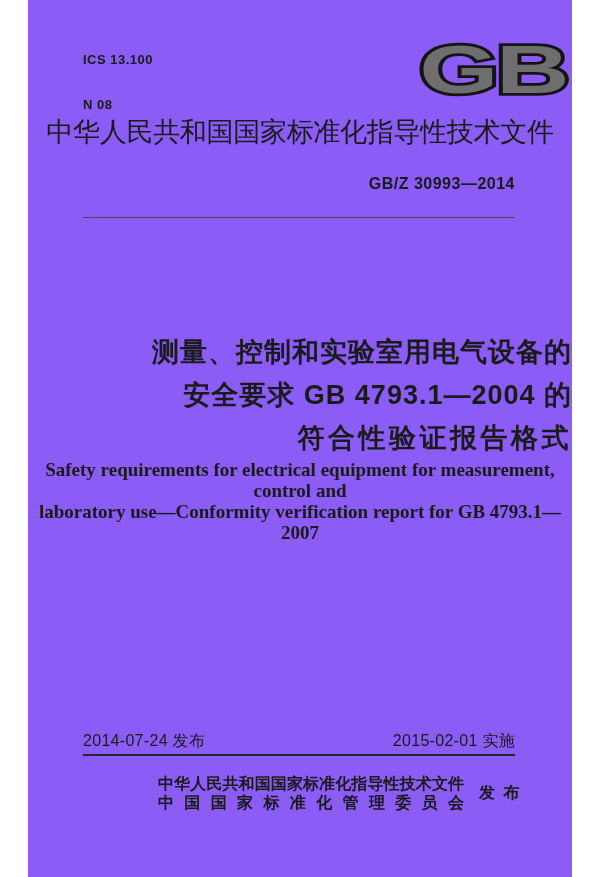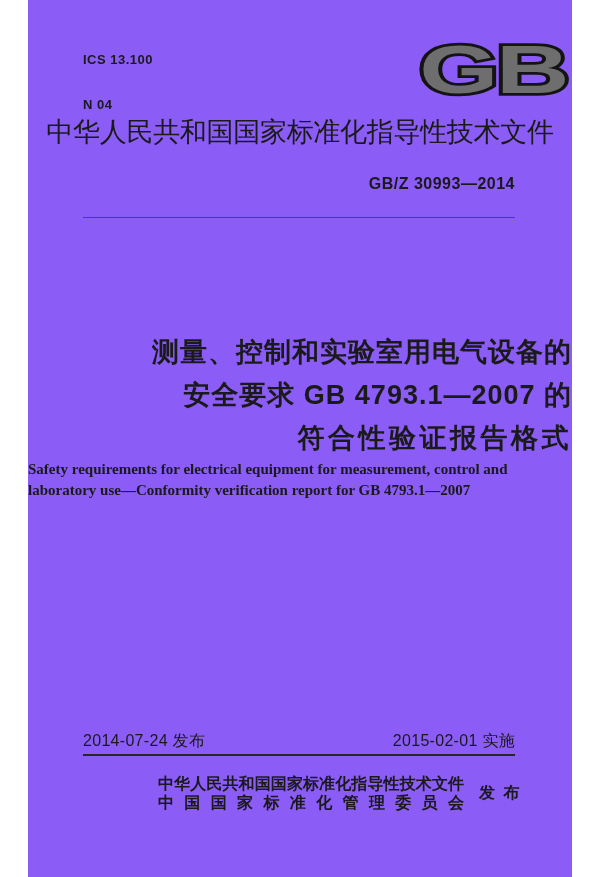--- a/index.html
+++ b/index.html
@@ -35,23 +35,23 @@
     background:#4a4a4a;
   }
   .title-block{
     position:absolute;left:0;top:331px;width:100%;
     text-align:right;font-weight:bold;font-size:27px;line-height:43px;
     letter-spacing:1px;
   }
   .title-line-3{letter-spacing:3.5px;}
   .en-title{
     position:absolute;left:0;top:459px;width:100%;
-    text-align:left;
+    text-align:center;
     font-family:"Liberation Serif",serif;
-    font-weight:bold;font-size:15px;line-height:21px;
+    font-weight:bold;font-size:19px;line-height:21px;
   }
   .dates-row{
     position:absolute;left:55px;right:57px;top:731px;
     display:flex;justify-content:space-between;
     font-size:16px;font-weight:normal;letter-spacing:.3px;
   }
   .rule-bottom{
     position:absolute;left:55px;right:57px;top:754px;height:2px;
     background:#262626;
   }
@@ -74,40 +74,40 @@
     white-space:pre;
   }
 </style>
 </head>
 <body>
 
 <div class="page">
 
   <div class="ics-block">
     <div>ICS 13.100</div>
-    <div>N 04</div>
+    <div>N 08</div>
   </div>
 
   <div class="gb-logo">
     <svg viewBox="0 0 163 64" width="164" height="65">
       <g transform="scale(1.15,0.78)">
         <text x="1" y="77" font-family="'Liberation Sans',sans-serif" font-weight="bold" font-size="88" letter-spacing="-2" fill="#6e6e6e" stroke="#141414" stroke-width="7" paint-order="stroke">GB</text>
       </g>
     </svg>
   </div>
 
   <div class="doc-type">中华人民共和国国家标准化指导性技术文件</div>
 
   <div class="std-number">GB/Z 30993—2014</div>
 
   <div class="rule-top"></div>
 
   <div class="title-block">
     <div class="title-line">测量、控制和实验室用电气设备的</div>
-    <div class="title-line">安全要求 GB 4793.1—2007 的</div>
+    <div class="title-line">安全要求 GB 4793.1—2004 的</div>
     <div class="title-line title-line-3">符合性验证报告格式</div>
   </div>
 
   <div class="en-title">
     <div>Safety requirements for electrical equipment for measurement, control and</div>
     <div>laboratory use—Conformity verification report for GB 4793.1—2007</div>
   </div>
 
   <div class="dates-row">
     <span>2014-07-24 发布</span>

